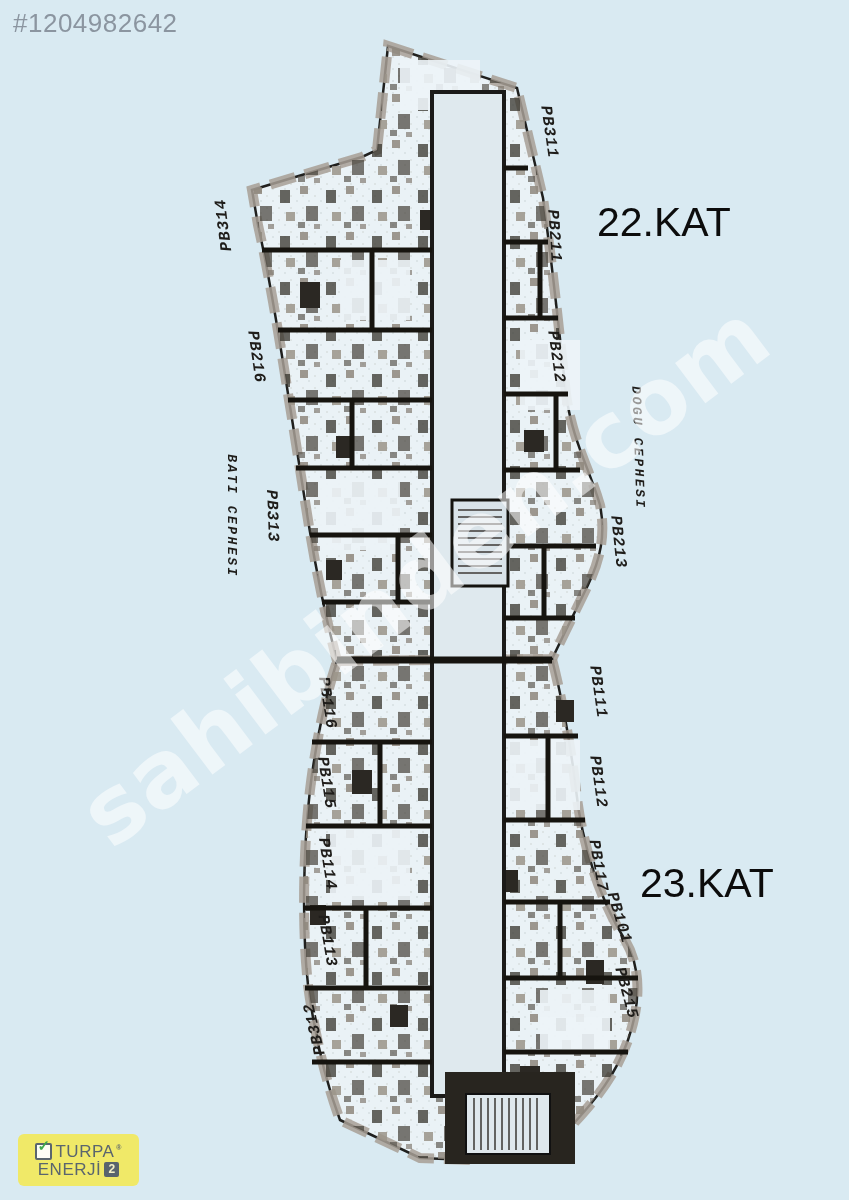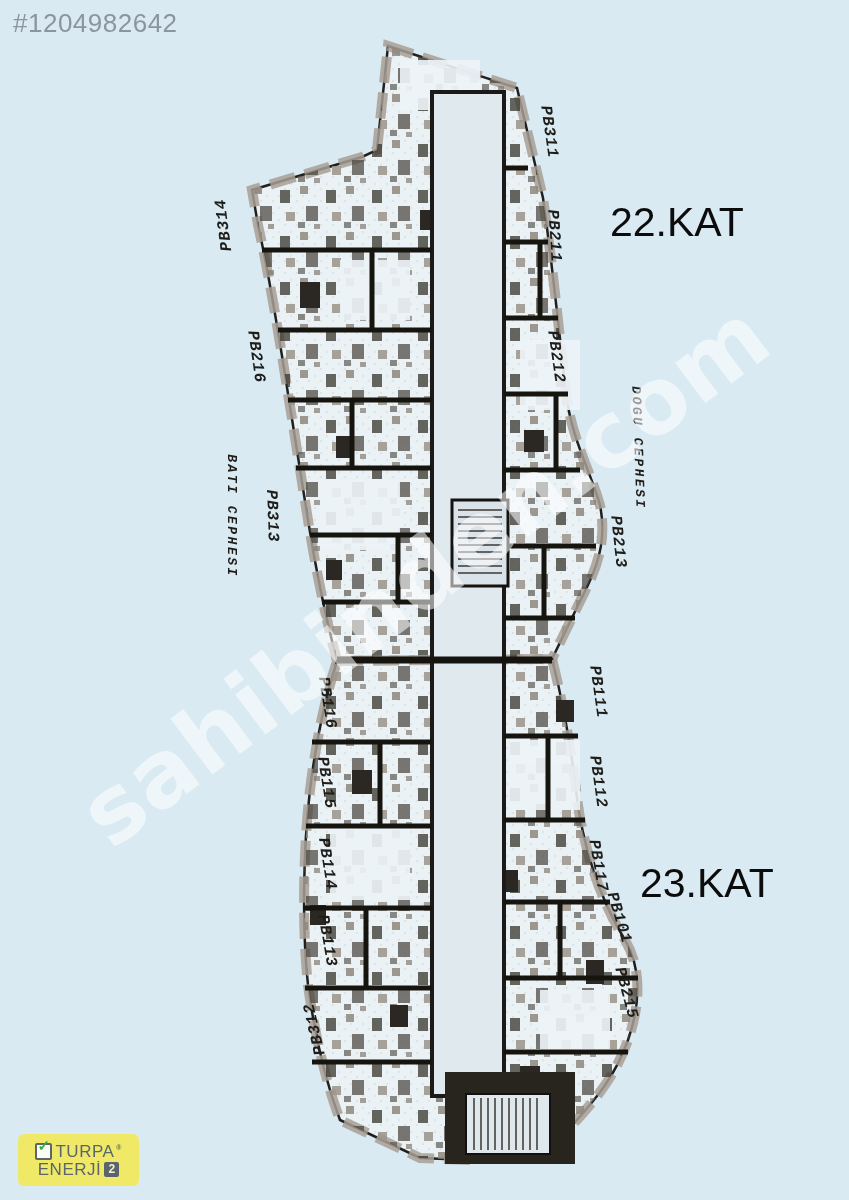--- a/index.html
+++ b/index.html
@@ -10,21 +10,21 @@
 
   .plan-svg{position:absolute;left:0;top:0;width:849px;height:1200px;}
 
   .labels-layer{position:absolute;left:0;top:0;width:849px;height:1200px;pointer-events:none;}
   .plan-label{position:absolute;white-space:nowrap;font-family:"Liberation Mono","DejaVu Sans Mono",monospace;
     font-style:italic;font-weight:700;font-size:16px;letter-spacing:1px;color:#1f1d1a;transform-origin:center;}
   .plan-label.facade{font-size:13px;letter-spacing:2.5px;}
 
   .floor-title{position:absolute;font-family:"Liberation Sans",sans-serif;font-weight:500;
     font-size:41px;color:#0c0c0c;white-space:nowrap;}
-  .floor-title.f22{left:597px;top:199px;margin-left:13px;}
+  .floor-title.f22{left:597px;top:199px;}
   .floor-title.f23{left:640px;top:860px;}
 
   .watermark{position:absolute;left:425px;top:575px;transform:translate(-50%,-50%) rotate(-37deg);
     font-family:"DejaVu Sans",sans-serif;font-weight:700;font-size:92px;letter-spacing:1px;
     color:rgba(255,255,255,.55);white-space:nowrap;pointer-events:none;}
 
   .logo{position:absolute;left:18px;top:1134px;width:121px;height:52px;background:#f0e968;border-radius:6px;
     display:flex;flex-direction:column;align-items:center;justify-content:center;line-height:1;gap:1px;}
   .logo-row{display:flex;align-items:center;gap:2px;}
   .logo-word{font-family:"Liberation Sans",sans-serif;font-weight:400;font-size:17px;color:#5a656e;letter-spacing:.5px;}

